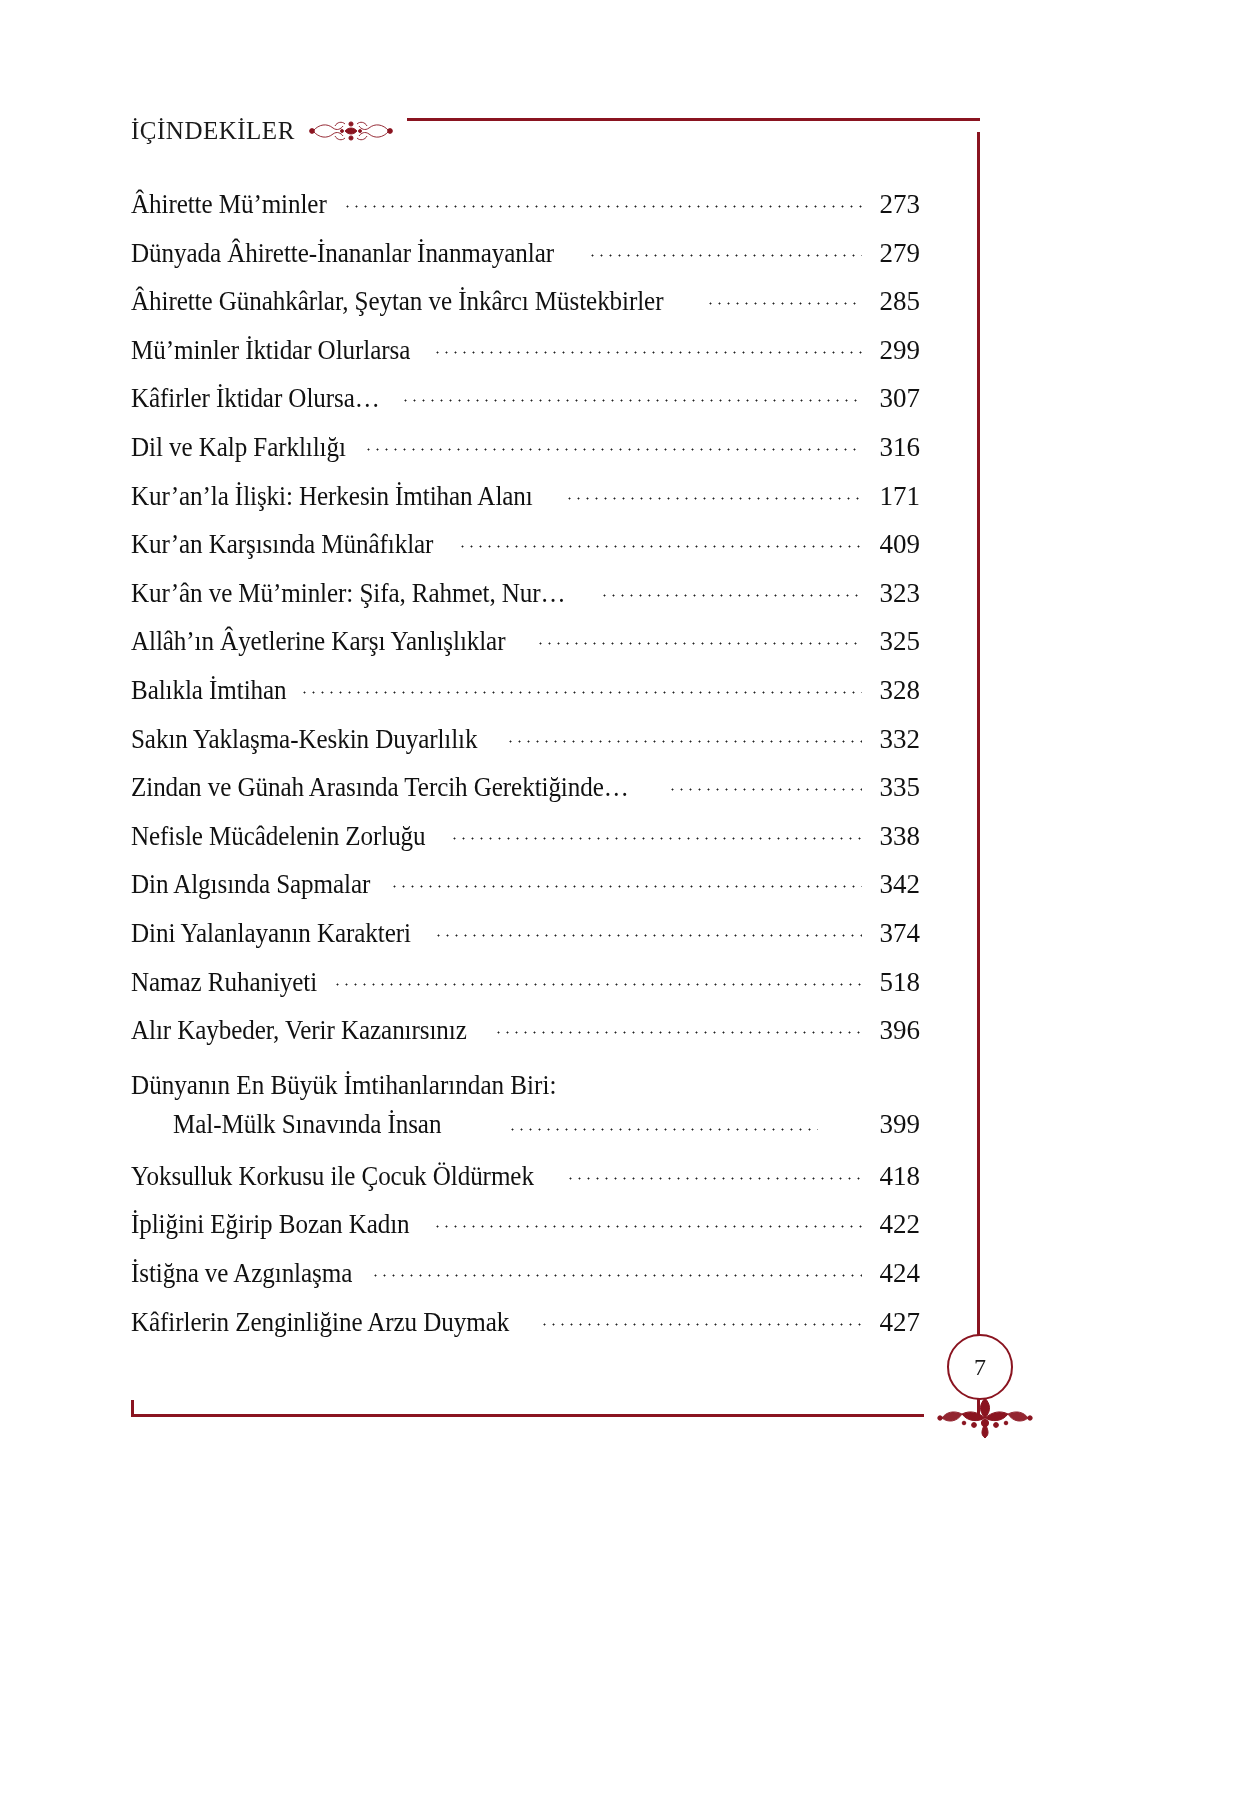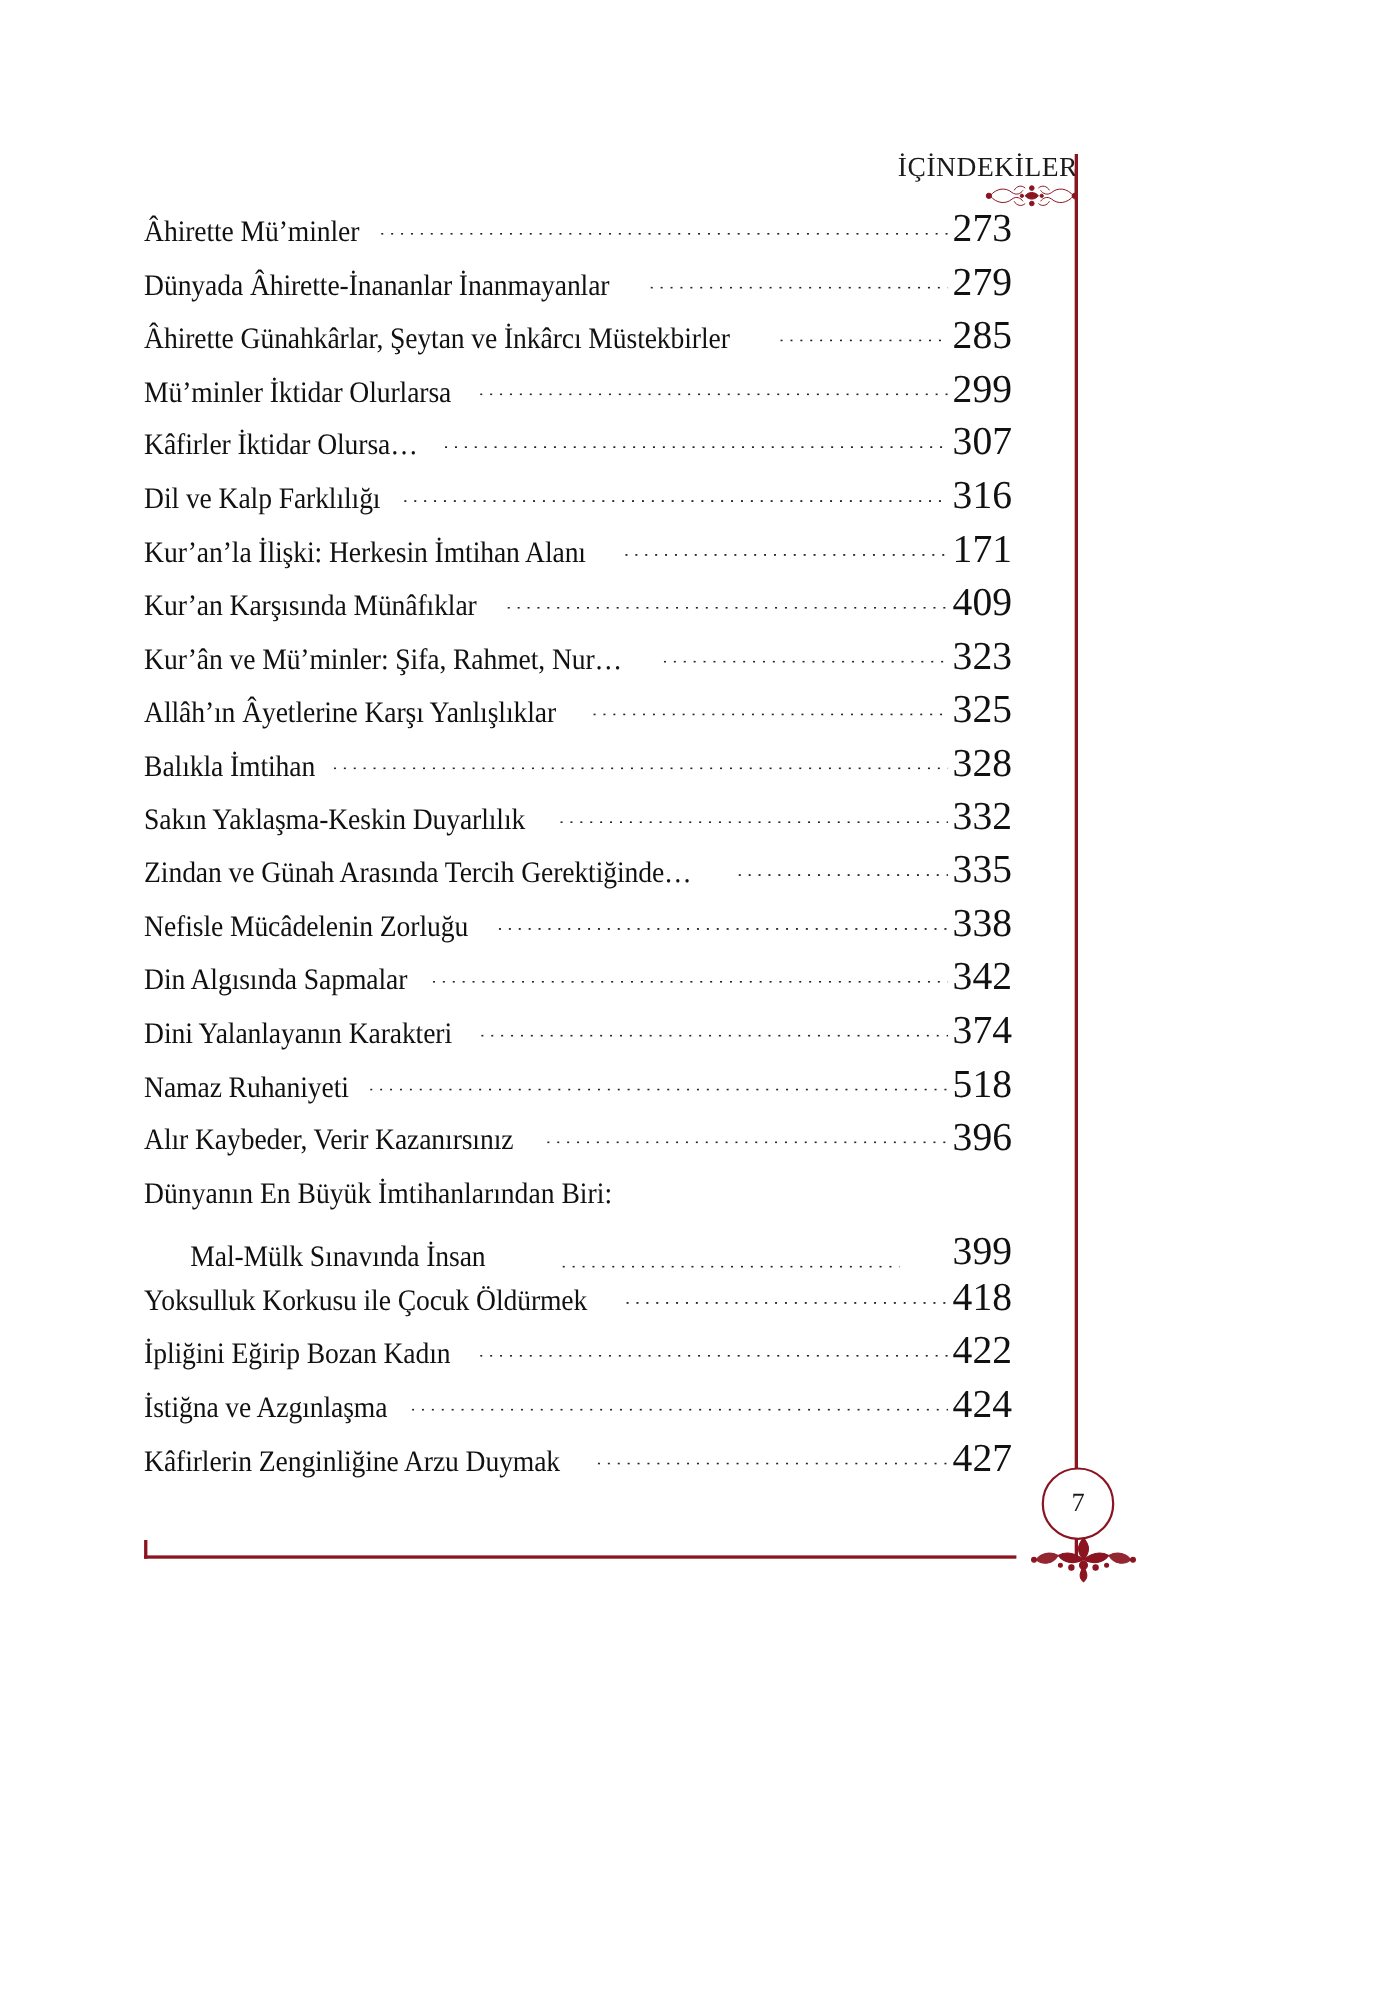--- a/index.html
+++ b/index.html
@@ -15,26 +15,25 @@
     width: 1260px;
     height: 1811px;
     background: #ffffff;
     overflow: hidden;
   }
 
   
   .header {
     position: absolute;
     left: 131px;
-    top: 140px;
+    top: 118px;
     width: 849px;
     height: 44px;
     display: flex;
-    align-items: flex-end;
-    flex-direction: column;
+    align-items: flex-start;
   }
   .header-title {
     font-family: "Liberation Serif", serif;
     font-size: 25px;
     letter-spacing: 0.5px;
     color: #1a1a1a;
     white-space: nowrap;
     line-height: 1;
   }
   .header-ornament {
@@ -112,38 +111,38 @@
     right: 0;
     bottom: 5px;
     height: 3px;
     background-image: radial-gradient(circle, #222 0.9px, transparent 1.1px);
     background-size: 9px 3px;
     background-repeat: repeat-x;
   }
   .toc-page {
     flex: 0 0 auto;
     font-family: "Liberation Serif", serif;
-    font-size: 36px;
+    font-size: 27px;
     text-align: right;
     min-width: 56px;
     color: #111111;
   }
 
   
   .tl-first {
     font-family: "Liberation Serif", serif;
     font-size: 27px;
     height: 48.6px;
     line-height: 48.6px;
     transform: scaleX(0.93);
     transform-origin: left center;
   }
   .tl-second {
     display: flex;
-    align-items: flex-end;
+    align-items: flex-start;
     height: 48.6px;
     padding-left: 42px;
     gap: 44px;
   }
   .tl-second .toc-title {
     font-size: 27px;
   }
 
   
   .page-badge {

